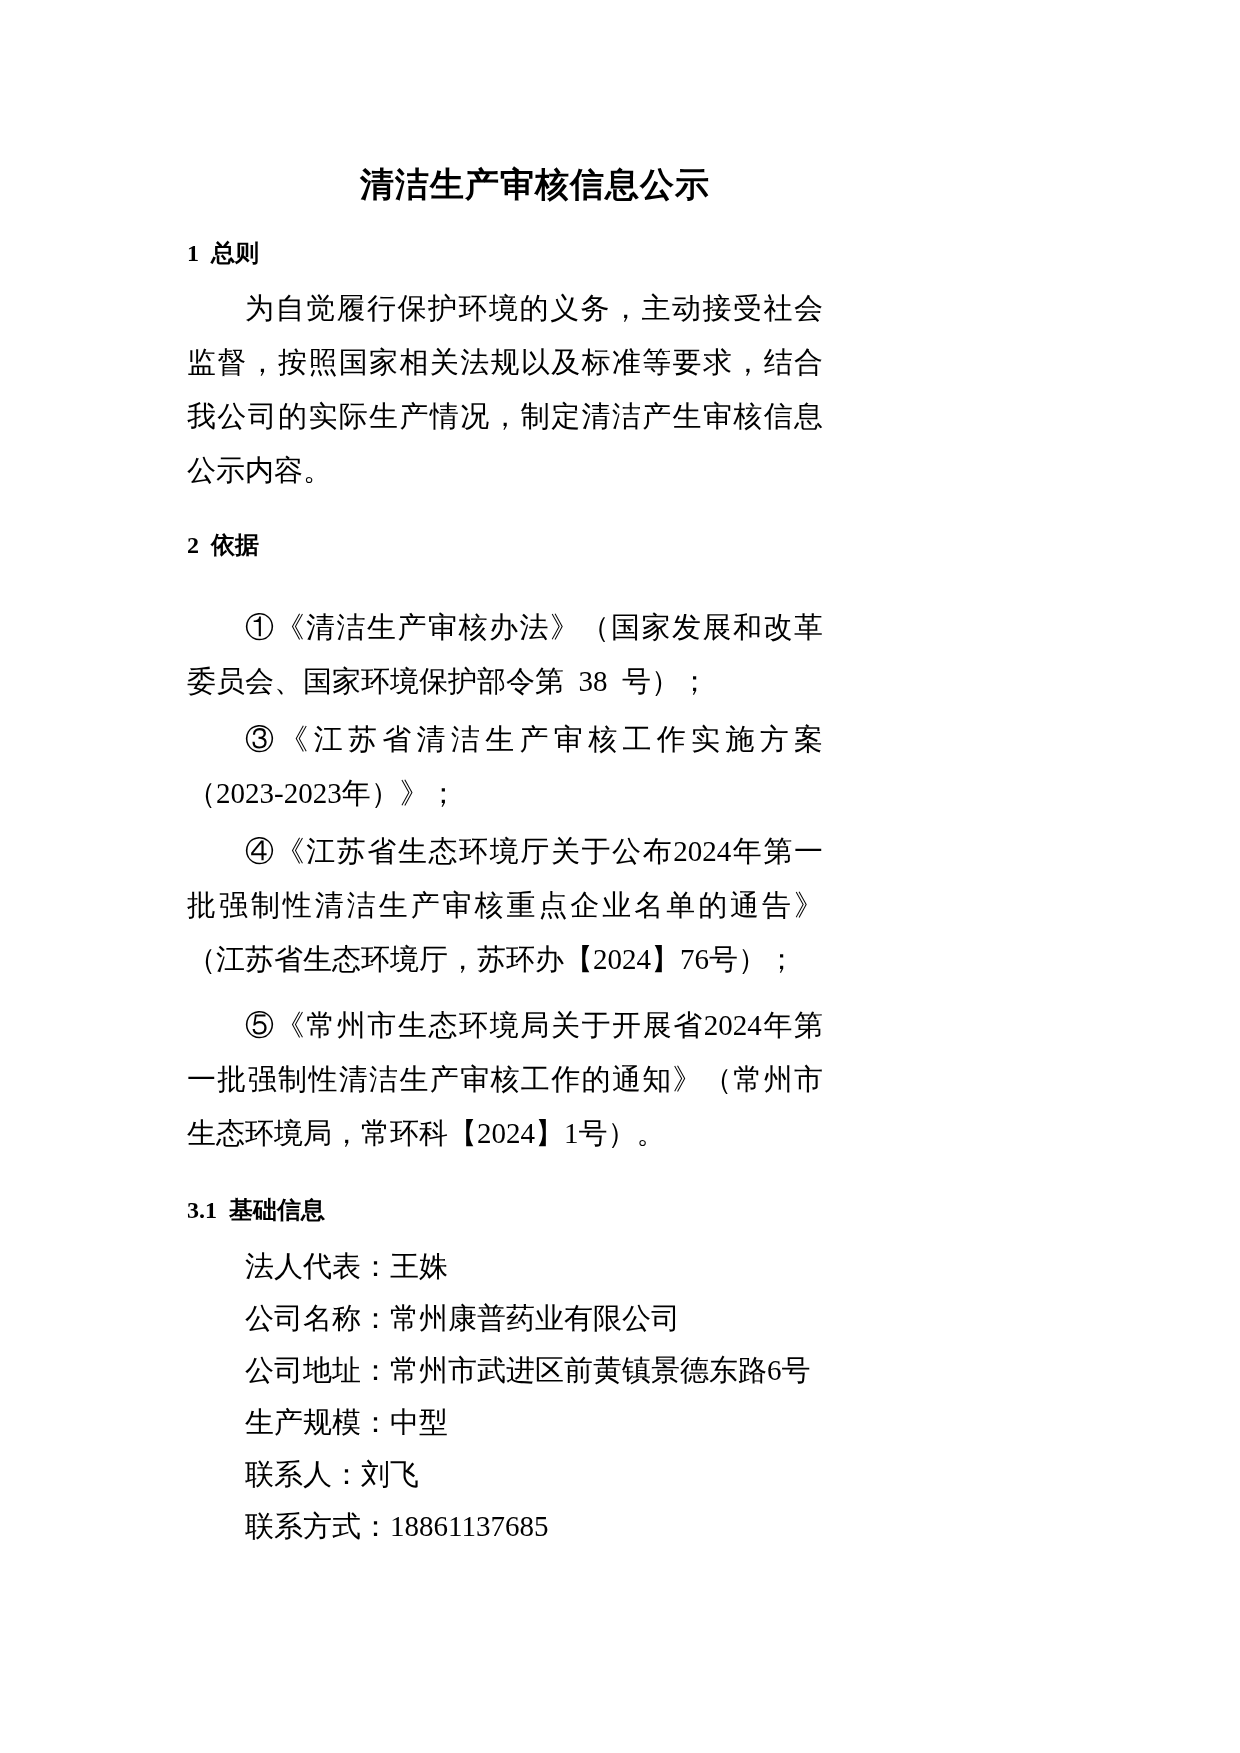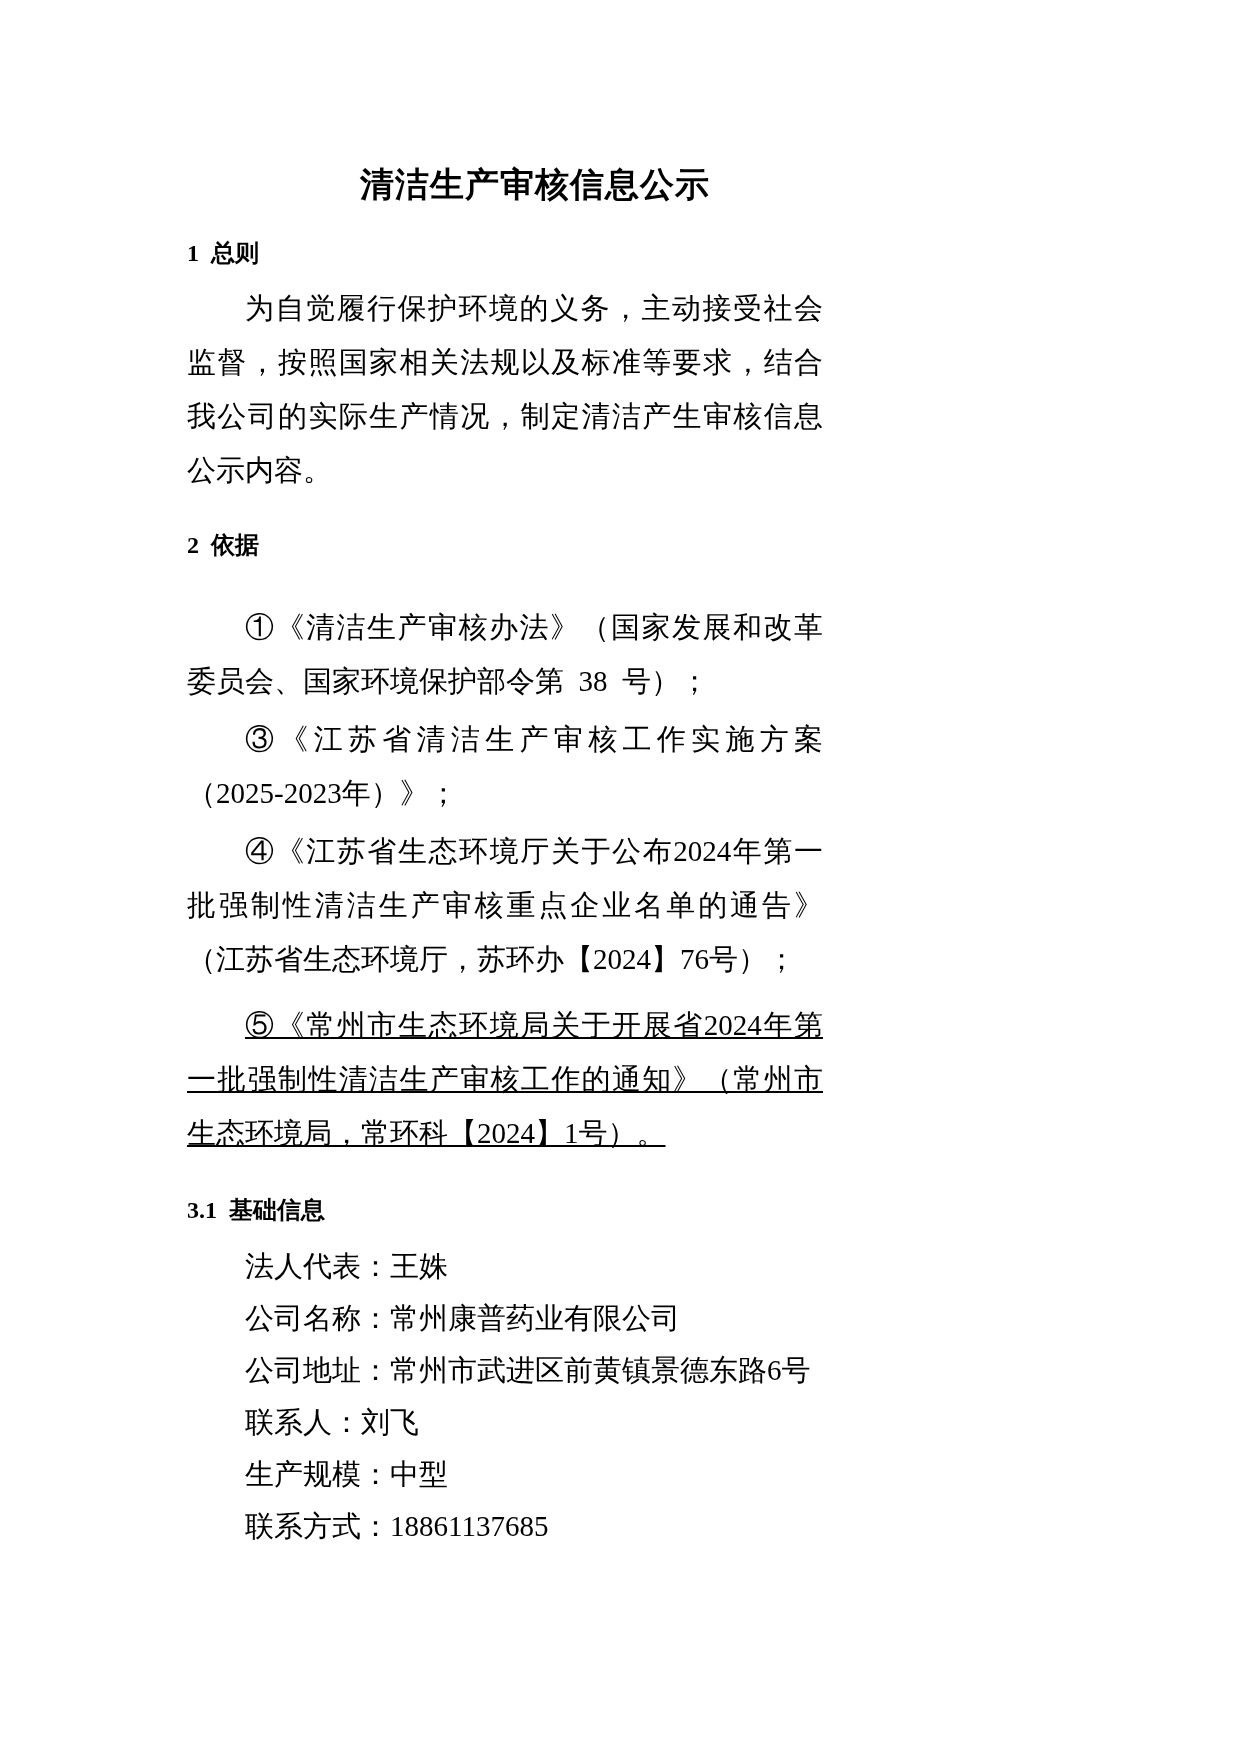--- a/index.html
+++ b/index.html
@@ -39,21 +39,21 @@
   .para {
     margin: 0;
     text-indent: 2em;
     text-align: justify;
   }
   .h1-heading  { margin-top: 14px; }
   .s1-para     { margin-top: 1px;  }
   .h2-heading  { margin-top: 21px; }
   .item-first  { margin-top: 28px; }
   .item-mid    { margin-top: 4px;  }
-  .item-last   { margin-top: 12px; text-decoration: underline; }
+  .item-last   { margin-top: 12px; }
   .h3-heading  { margin-top: 11px; }
   .h31-heading { margin-top: 23px; }
   .info-block  { margin-top: 3px; line-height: 52px; }
   .info-line   { margin: 0; text-indent: 2em; }
 </style>
 </head>
 <body>
 
 <div class="page">
 
@@ -61,43 +61,43 @@
 
   <h2 class="heading h1-heading">1  总则</h2>
 
   <p class="para s1-para">为自觉履行保护环境的义务，主动接受社会监督，按照国家相关法规以及标准等要求，结合我公司的实际生产情况，制定清洁产生审核信息公示内容。</p>
 
   <h2 class="heading h2-heading">2  依据</h2>
 
   <p class="para item-first">①《清洁生产审核办法》（国家发展和改革委员会、国家环境保护部令第&nbsp;&nbsp;38&nbsp;&nbsp;号）；</p>
 
 
-  <p class="para item-mid">③《江苏省清洁生产审核工作实施方案（2025-2023年）》；</p>
+  <p class="para item-mid">③《江苏省清洁生产审核工作实施方案（2023-2023年）》；</p>
 
   <p class="para item-mid">④《江苏省生态环境厅关于公布2024年第一批强制性清洁生产审核重点企业名单的通告》（江苏省生态环境厅，苏环办【2024】76号）；</p>
 
   <p class="para item-last">⑤《常州市生态环境局关于开展省2024年第一批强制性清洁生产审核工作的通知》（常州市生态环境局，常环科【2024】1号）。</p>
 
 
   <h3 class="heading h31-heading">3.1  基础信息</h3>
 
   <div class="info-block">
     <p class="info-line">
       <span>法人代表：</span><span>王姝</span>
     </p>
     <p class="info-line">
       <span>公司名称：</span><span>常州康普药业有限公司</span>
     </p>
     <p class="info-line">
       <span>公司地址：</span><span>常州市武进区前黄镇景德东路6号</span>
     </p>
     <p class="info-line">
-      <span>联系人：</span><span>刘飞</span>
+      <span>生产规模：</span><span>中型</span>
     </p>
     <p class="info-line">
-      <span>生产规模：</span><span>中型</span>
+      <span>联系人：</span><span>刘飞</span>
     </p>
     <p class="info-line">
       <span>联系方式：</span><span>18861137685</span>
     </p>
   </div>
 
 </div>
 
 </body></html>

